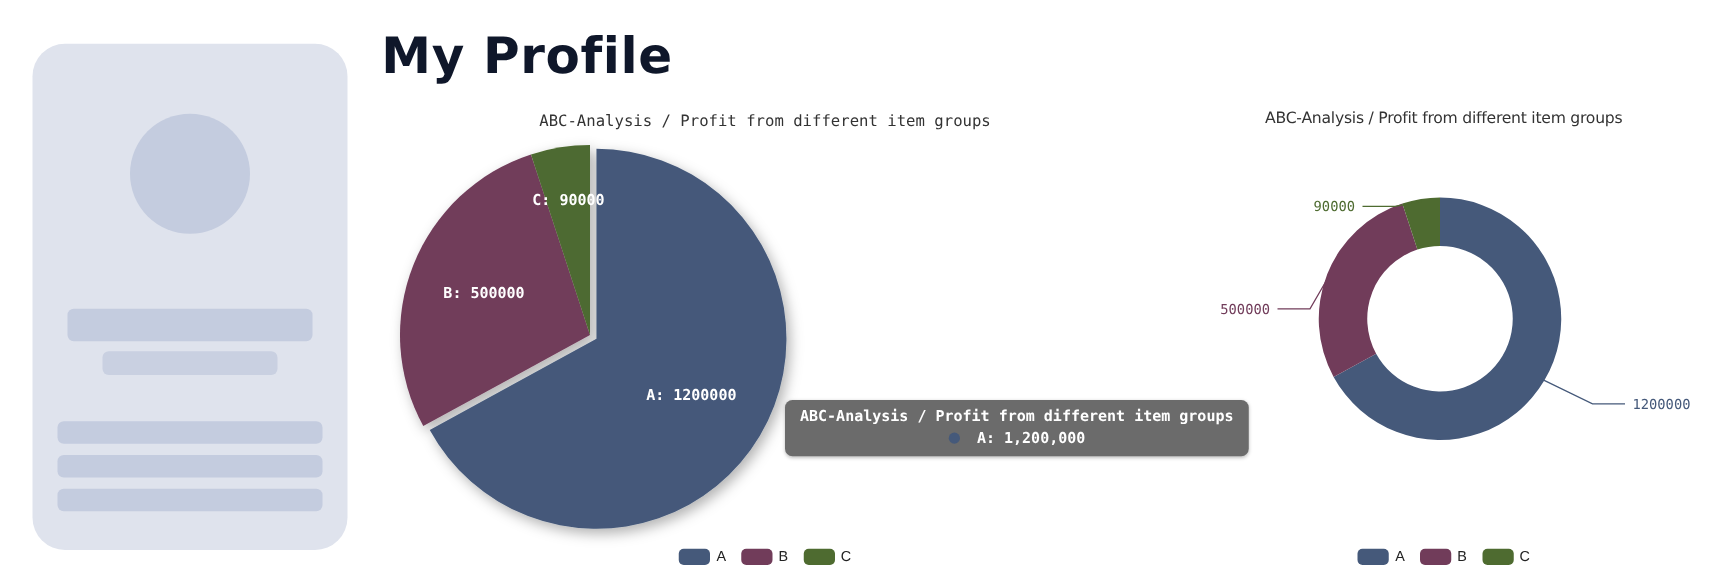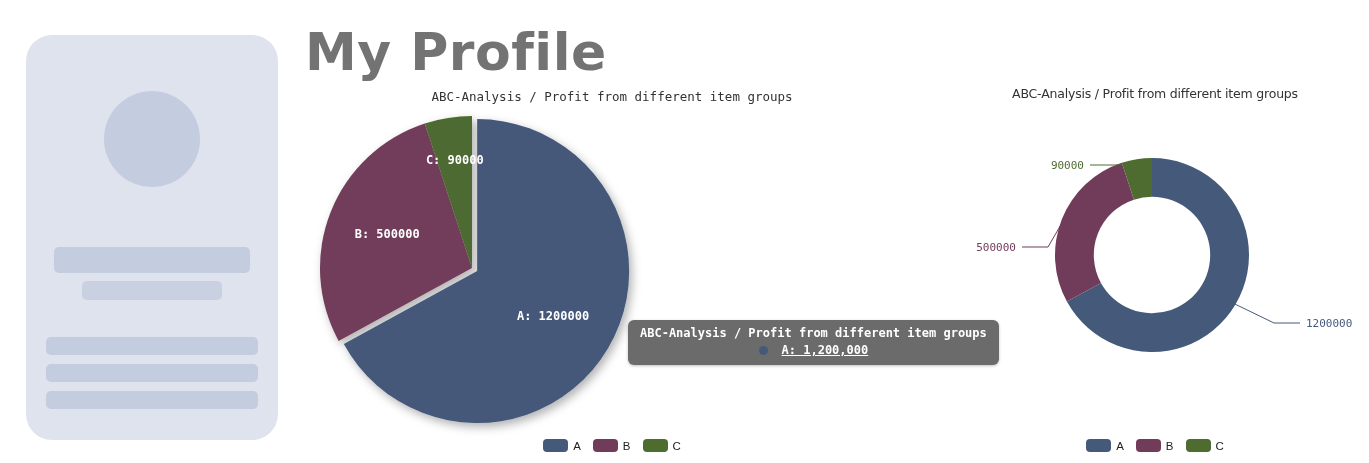--- a/index.html
+++ b/index.html
@@ -45,23 +45,23 @@
   #sk-bar-sub    { left: 56px;  top: 246px; width: 140px; height: 19px; background: #c9d0e1; }
   #sk-bar-row-1  { left: 20px;  top: 302px; width: 212px; height: 18px; }
   #sk-bar-row-2  { left: 20px;  top: 329px; width: 212px; height: 18px; }
   #sk-bar-row-3  { left: 20px;  top: 356px; width: 212px; height: 18px; }
 
   
   #page-title {
     position: absolute;
     left: 305px;
     top: 22px;
-    font-size: 52px;
+    font-size: 40px;
     font-weight: bold;
-    color: #737373;
+    color: #0f172a;
     letter-spacing: 0.5px;
     font-family: "DejaVu Sans", sans-serif;
   }
 
   
   .chart-panel { position: absolute; }
   #pie-panel   { left: 300px; top: 80px; width: 640px; height: 380px; }
   #donut-panel { left: 945px; top: 80px; width: 420px; height: 380px; }
 
   .chart-title {
@@ -137,21 +137,20 @@
     font-weight: bold;
     white-space: nowrap;
     text-align: center;
   }
   #tooltip-row {
     display: flex;
     align-items: center;
     justify-content: center;
     gap: 14px;
     margin-top: 3px;
-    text-decoration: underline;
   }
   #tooltip-dot {
     width: 9px;
     height: 9px;
     border-radius: 50%;
     display: block;
   }
   #tooltip-value { font-size: 12px; font-weight: bold; }
 </style>
 </head>

